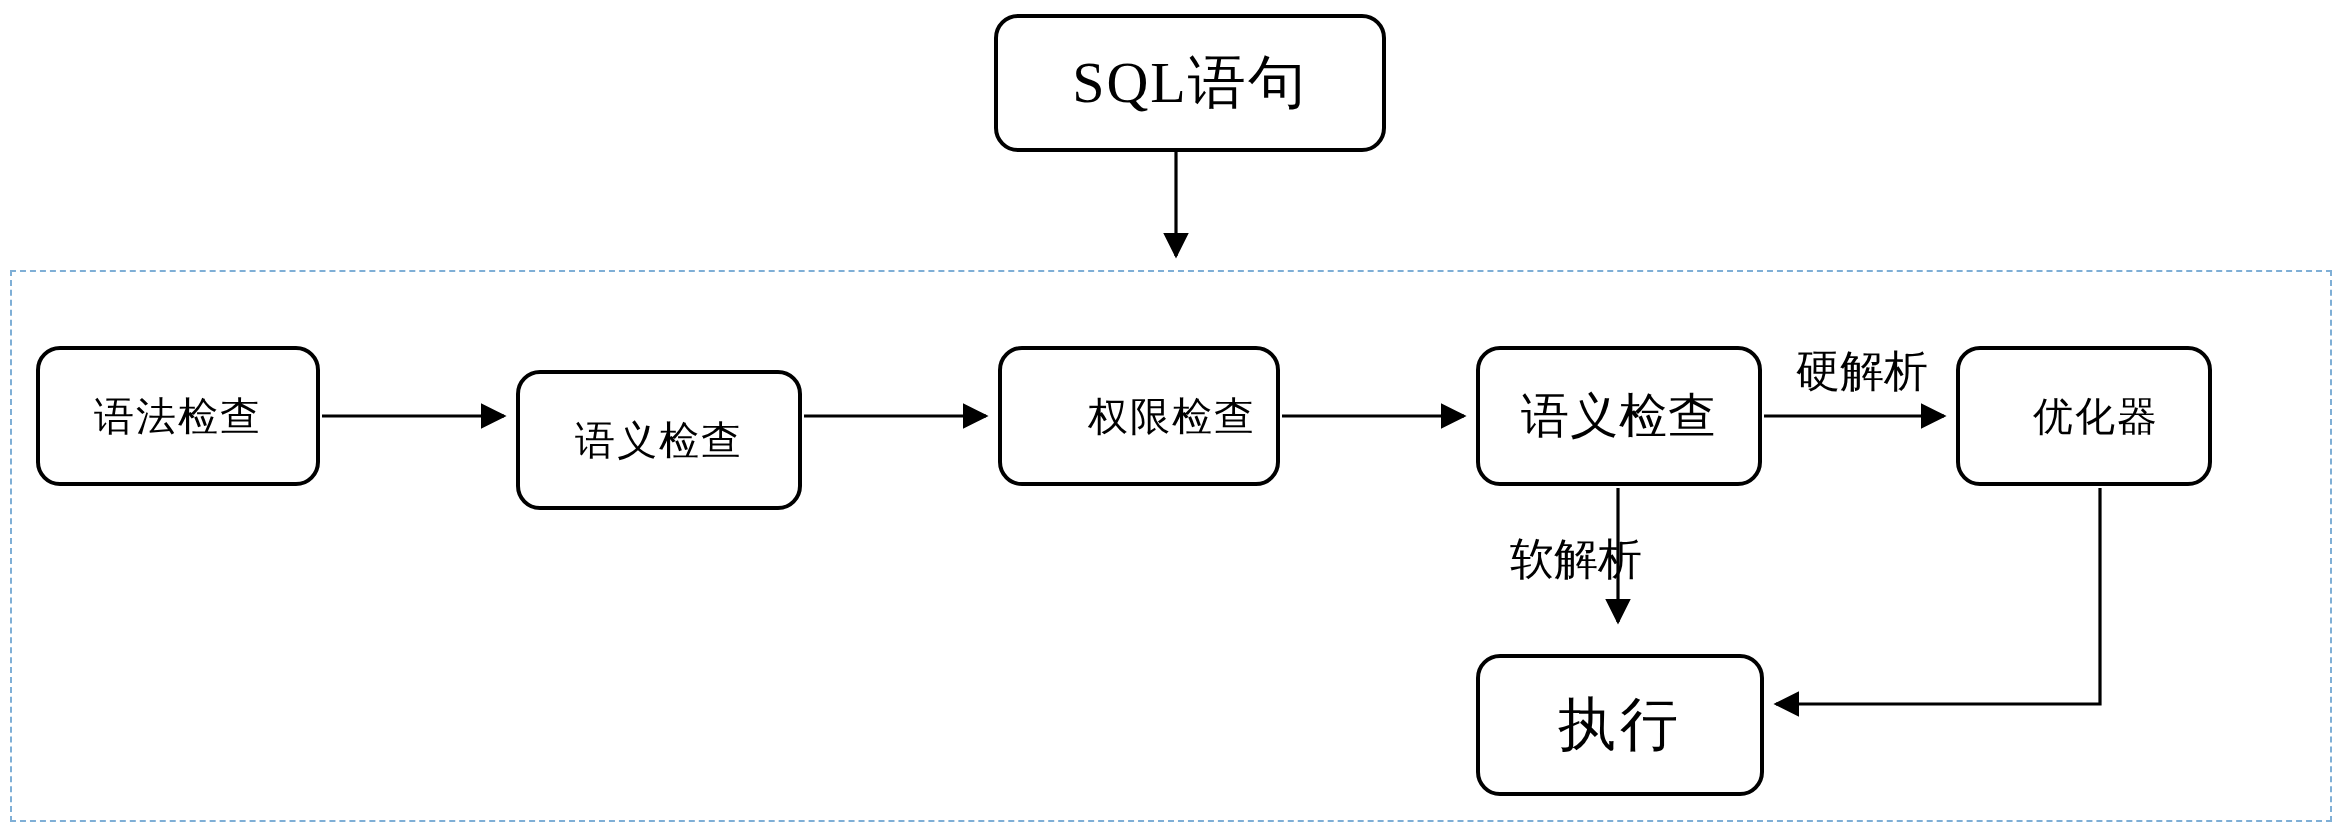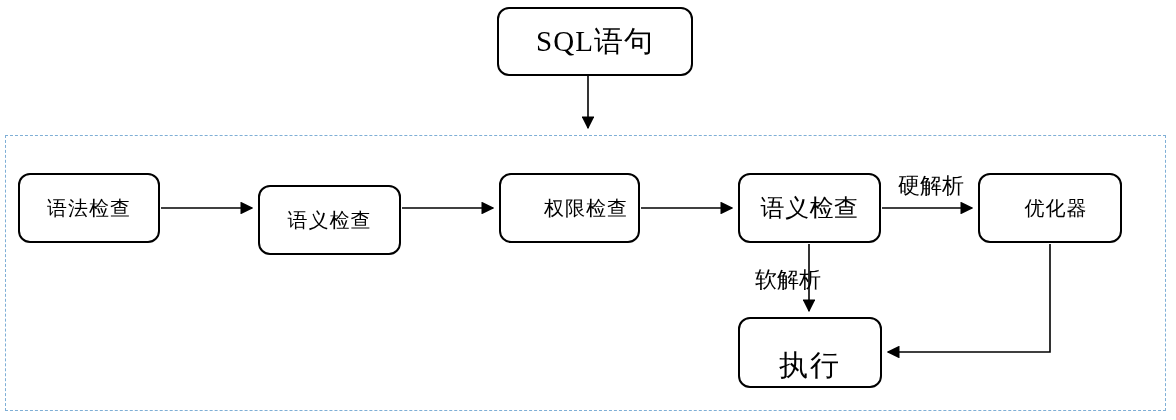--- a/index.html
+++ b/index.html
@@ -42,22 +42,22 @@
     font-size: 20px;
     letter-spacing: 1px;
     white-space: nowrap;
     z-index: 2;
   }
   #node-sql        { left: 497px; top: 7px;   width: 196px; height: 69px; font-size: 29px; }
   #node-syntax     { left: 18px;  top: 173px; width: 142px; height: 70px; }
   #node-semantic   { left: 258px; top: 173px; width: 143px; height: 70px; margin-top: 12px; }
   #node-privilege  { left: 499px; top: 173px; width: 141px; height: 70px; padding-left: 33px; }
   #node-sharedpool { left: 738px; top: 173px; width: 143px; height: 70px; font-size: 24px; letter-spacing: 0.5px; }
-  #node-optimizer  { left: 978px; top: 173px; width: 144px; height: 70px; padding-left: 12px; }
-  #node-execute    { left: 738px; top: 317px; width: 144px; height: 71px; font-size: 29px; letter-spacing: 2px; align-items: flex-end; }
+  #node-optimizer  { left: 978px; top: 173px; width: 128px; height: 70px; padding-left: 12px; }
+  #node-execute    { left: 738px; top: 327px; width: 144px; height: 71px; font-size: 29px; letter-spacing: 2px; }
   .edge-label {
     position: absolute;
     font-size: 22px;
     line-height: 24px;
     color: #000;
     z-index: 2;
     white-space: nowrap;
   }
   #label-hard-parse { left: 884px; top: 174px; width: 94px; text-align: center; }
   #label-soft-parse { left: 746px; top: 268px; width: 84px; text-align: center; }

